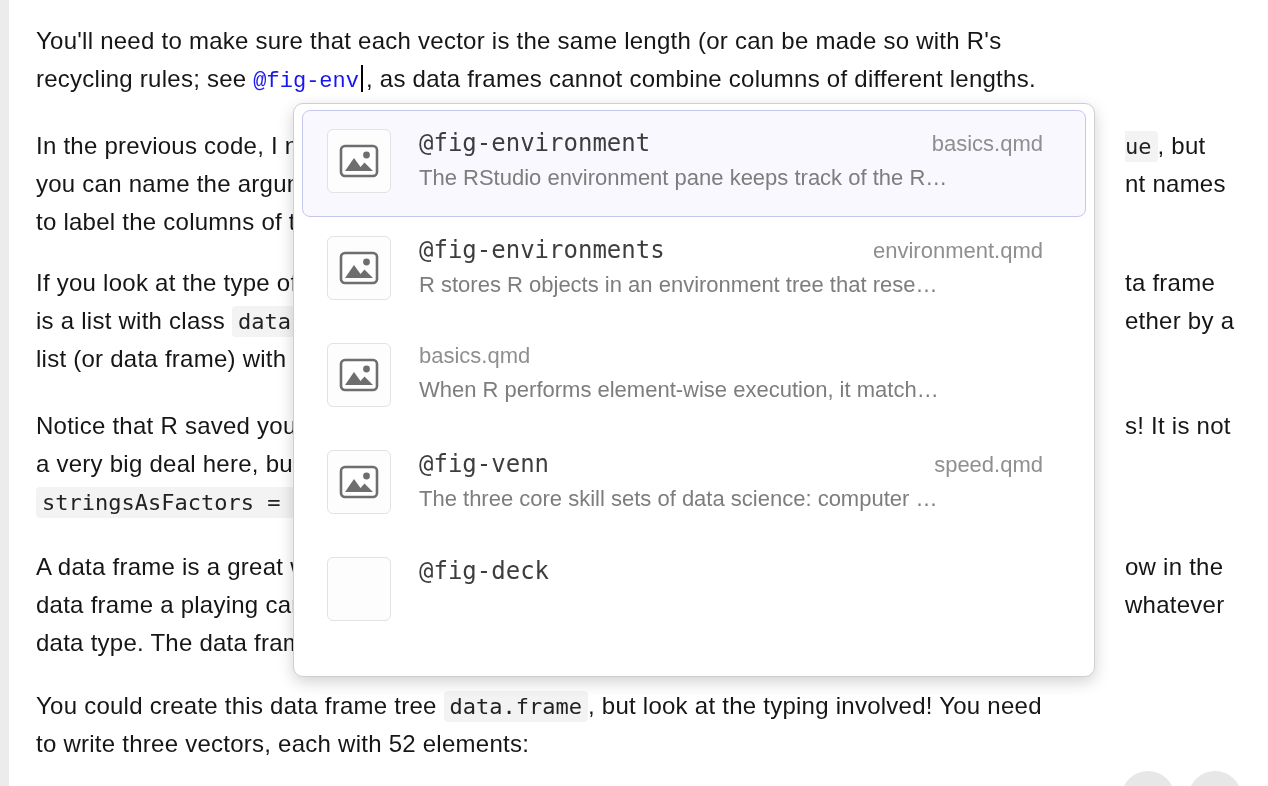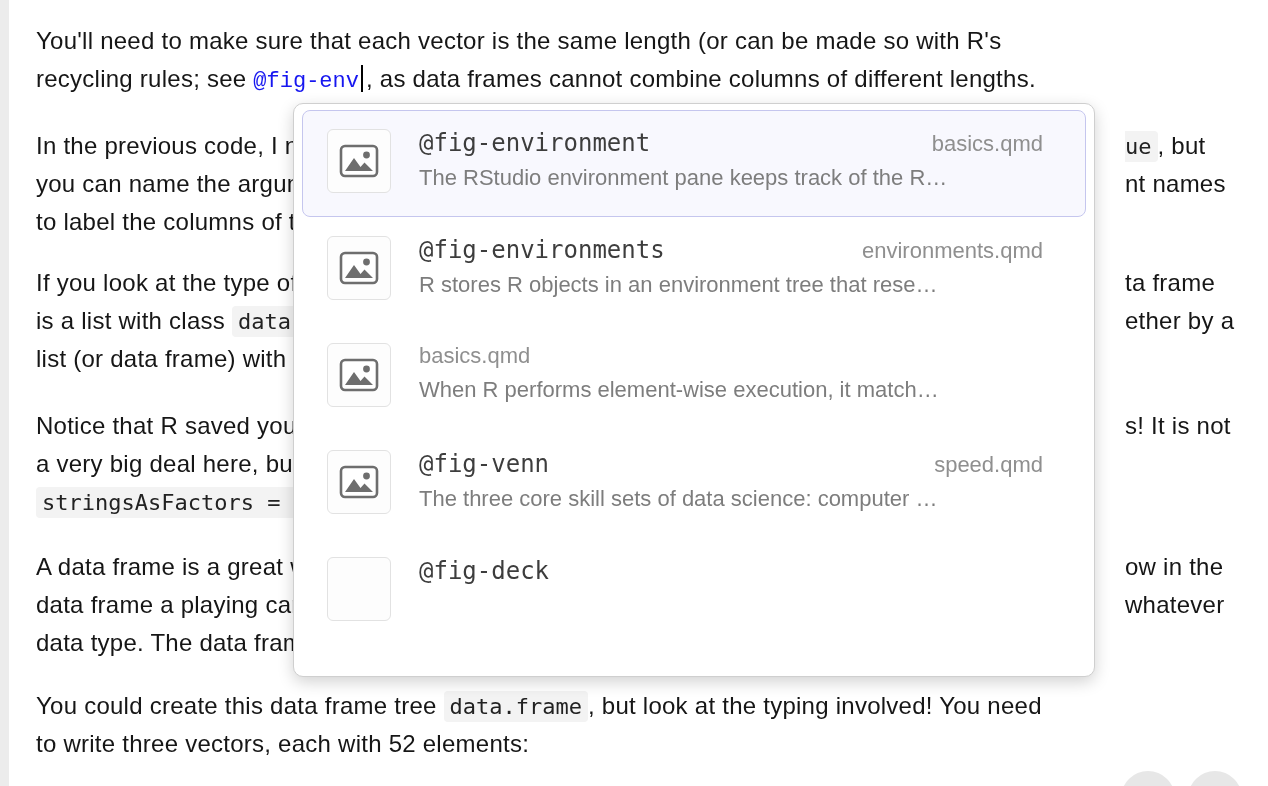--- a/index.html
+++ b/index.html
@@ -125,21 +125,21 @@
       <div class="icon-box">
         <svg width="40" height="34" viewBox="0 0 40 34">
             <rect x="2" y="2" width="36" height="30" rx="4" fill="#ffffff" stroke="#6e6e6e" stroke-width="2.6"></rect>
             <circle cx="27.5" cy="11" r="3.4" fill="#6e6e6e"></circle>
             <path d="M6 27 L15 14 L21.5 23 L25.5 18.5 L34 27 Z" fill="#6e6e6e"></path>
           </svg>
       </div>
       <div class="dd-content">
         <div class="dd-row1">
           <span class="dd-label">@fig-environments</span>
-          <span class="dd-file">environments.qmd</span>
+          <span class="dd-file">environment.qmd</span>
         </div>
         <div class="dd-desc">R stores R objects in an environment tree that rese…</div>
       </div>
     </div>
 
     <div class="dd-item">
       <div class="icon-box">
         <svg width="40" height="34" viewBox="0 0 40 34">
             <rect x="2" y="2" width="36" height="30" rx="4" fill="#ffffff" stroke="#6e6e6e" stroke-width="2.6"></rect>
             <circle cx="27.5" cy="11" r="3.4" fill="#6e6e6e"></circle>

